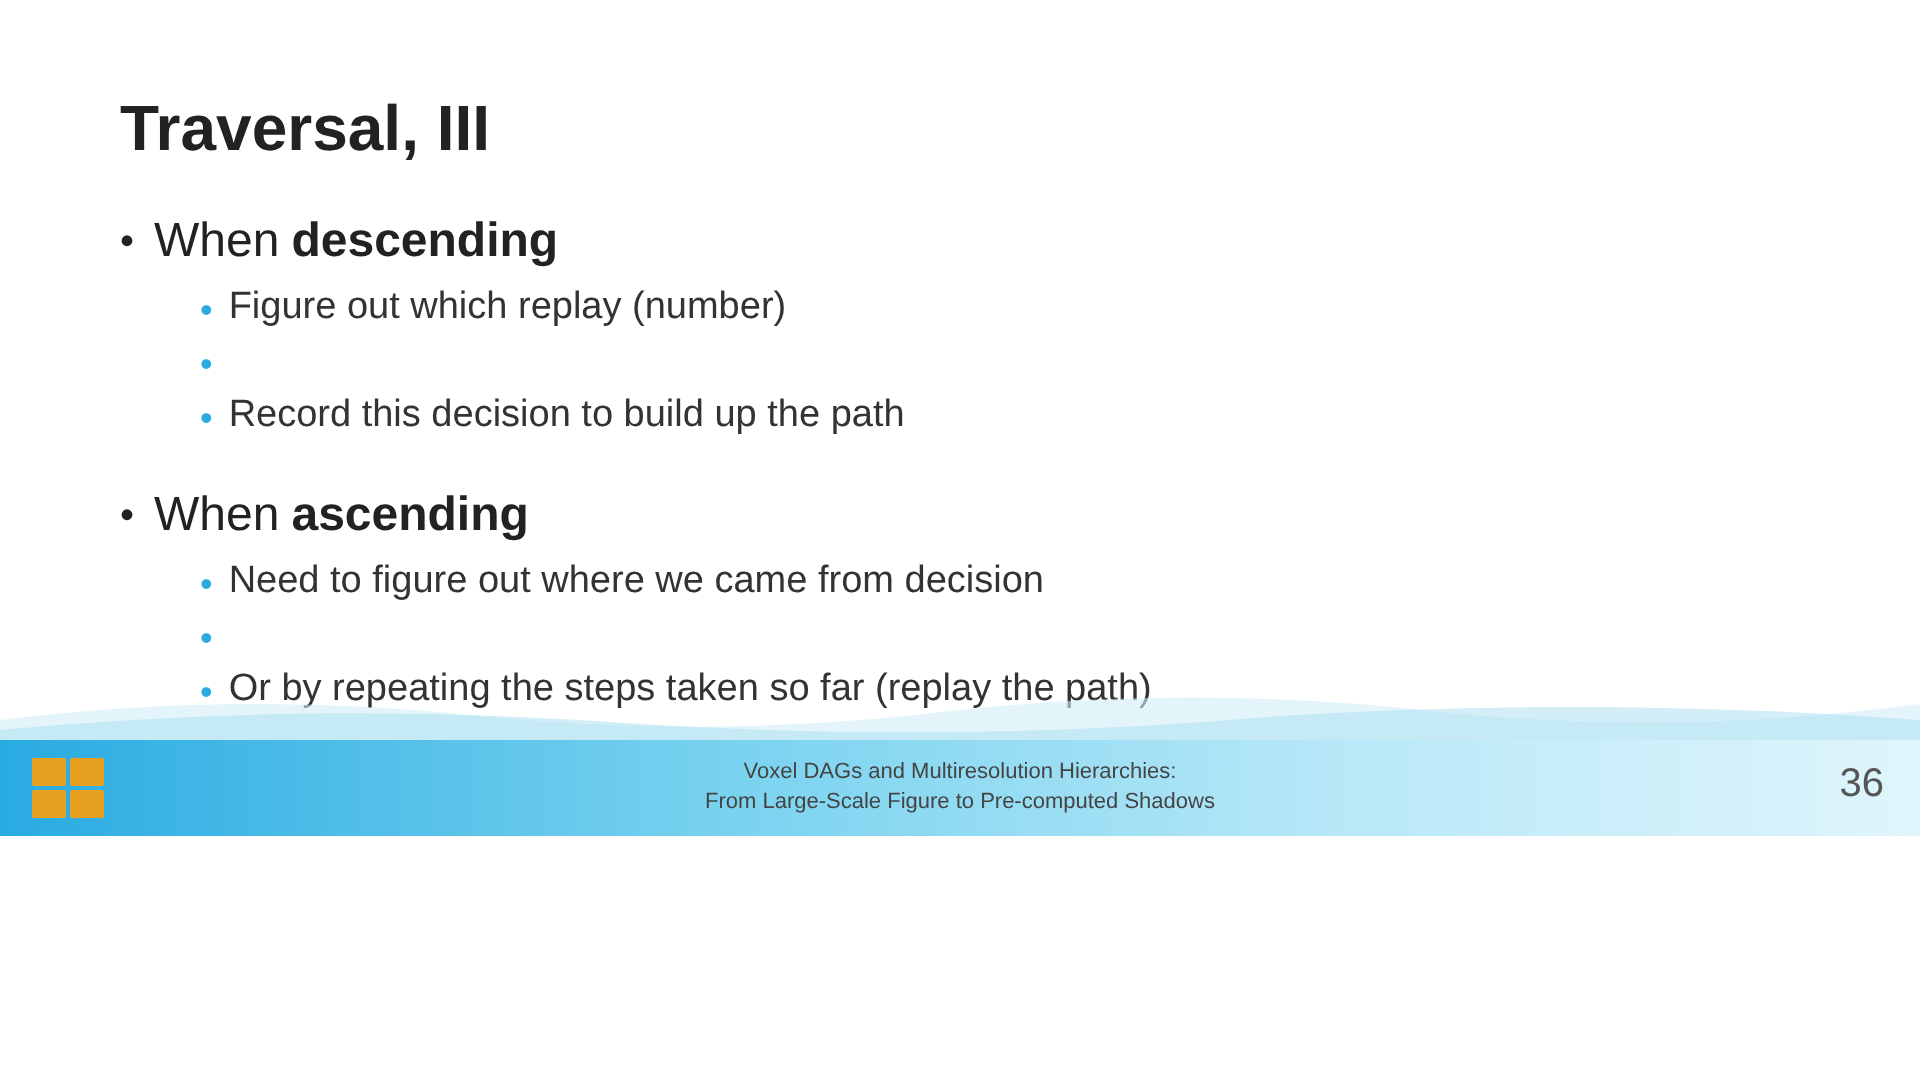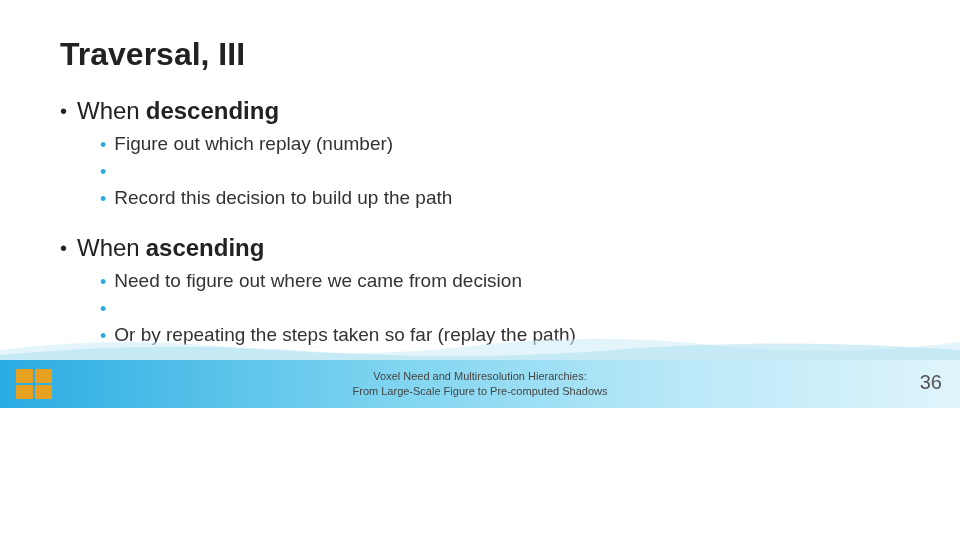--- a/index.html
+++ b/index.html
@@ -14,20 +14,21 @@
     }
 
     .slide {
       width: 960px;
       height: 408px;
       background: #ffffff;
       position: relative;
       display: flex;
       flex-direction: column;
       padding: 36px 60px 0 60px;
+      margin-top: 10px;
     }
 
     .title {
       font-size: 32px;
       font-weight: bold;
       color: #222222;
       margin-bottom: 24px;
       font-family: 'Segoe UI', Arial, sans-serif;
     }
 
@@ -203,19 +204,19 @@
   <div class="bottom-bar">
     <div class="bottom-logo">
       <div class="logo-squares">
         <div class="logo-sq"></div>
         <div class="logo-sq"></div>
         <div class="logo-sq"></div>
         <div class="logo-sq"></div>
       </div>
     </div>
     <div class="bottom-text">
-      <div>Voxel Need and Multiresolution Hierarchies:</div>
+      <div>Voxel DAGs and Multiresolution Hierarchies:</div>
       <div>From Large-Scale Figure to Pre-computed Shadows</div>
     </div>
     <div class="bottom-page">36</div>
   </div>
 
 </div>
 
 </body></html>

